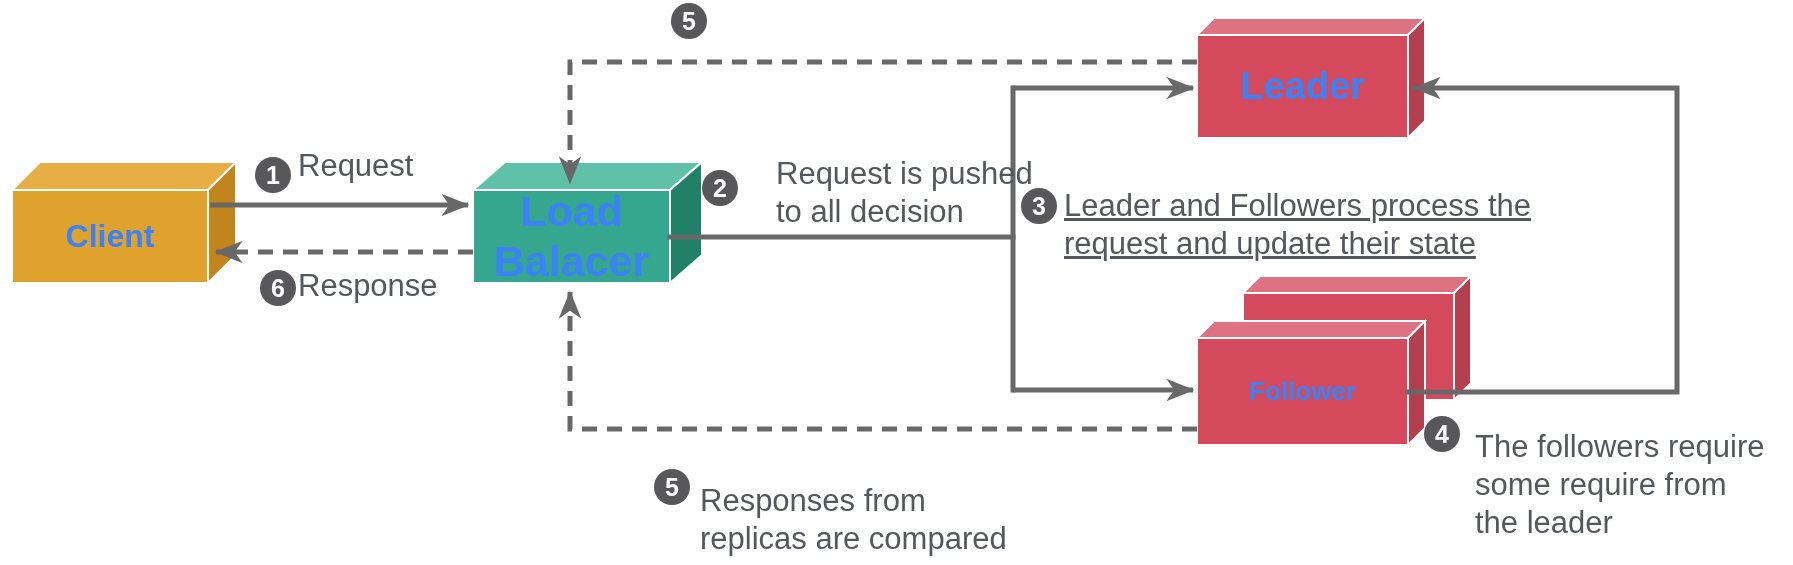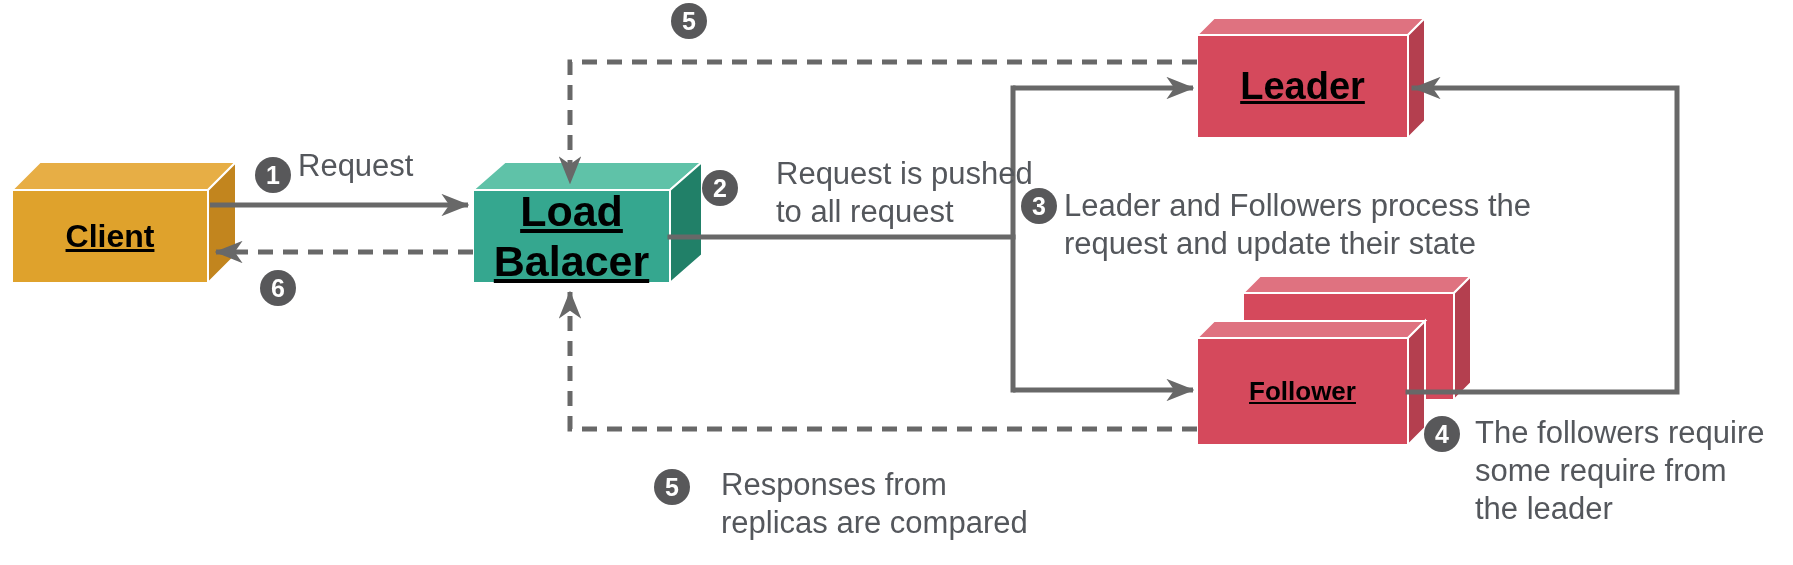--- a/index.html
+++ b/index.html
@@ -7,23 +7,22 @@
     position:relative;
     width:1793px;height:565px;
     background:#ffffff;
     font-family:"Liberation Sans", sans-serif;
     overflow:hidden;
   }
   #wires{position:absolute;left:0;top:0;}
   .box-label{
     position:absolute;
     display:flex;flex-direction:column;align-items:center;justify-content:center;
-    color:#000000;font-weight:bold;text-align:center;
+    color:#3b82f6;font-weight:bold;text-align:center;
     pointer-events:none;
-    text-decoration:underline;
   }
   .box-label .ln{display:block;}
   .badge{
     position:absolute;width:36px;height:36px;border-radius:50%;
     background:#58585a;color:#ffffff;
     font-weight:bold;font-size:25px;
     display:flex;align-items:center;justify-content:center;
   }
   .step-label{
     position:absolute;color:#54575c;
@@ -107,33 +106,36 @@
   <div class="badge" style="left:671px;top:3px;">5</div>
   <div class="badge" style="left:654px;top:469px;">5</div>
   <div class="badge" style="left:260px;top:270px;">6</div>
 
   <div class="step-label" style="left:298px;top:147px;">
     <span class="ln">Request</span>
   </div>
 
   <div class="step-label" style="left:776px;top:155px;">
     <span class="ln">Request is pushed</span>
-    <span class="ln">to all request</span>
+    <span class="ln">to all decision</span>
   </div>
 
-  <div class="step-label" style="left:1064px;top:187px;">
+  <div class="step-label" style="left:1064px;top:187px;text-decoration:underline;">
     <span class="ln">Leader and Followers process the</span>
     <span class="ln">request and update their state</span>
   </div>
 
-  <div class="step-label" style="left:1475px;top:414px;">
+  <div class="step-label" style="left:1475px;top:428px;">
     <span class="ln">The followers require</span>
     <span class="ln">some require from</span>
     <span class="ln">the leader</span>
   </div>
 
-  <div class="step-label" style="left:700px;top:466px;margin-left:21px;">
+  <div class="step-label" style="left:700px;top:482px;">
     <span class="ln">Responses from</span>
     <span class="ln">replicas are compared</span>
   </div>
 
+  <div class="step-label" style="left:298px;top:267px;">
+    <span class="ln">Response</span>
+  </div>
 
 </div>
 
 </body></html>

